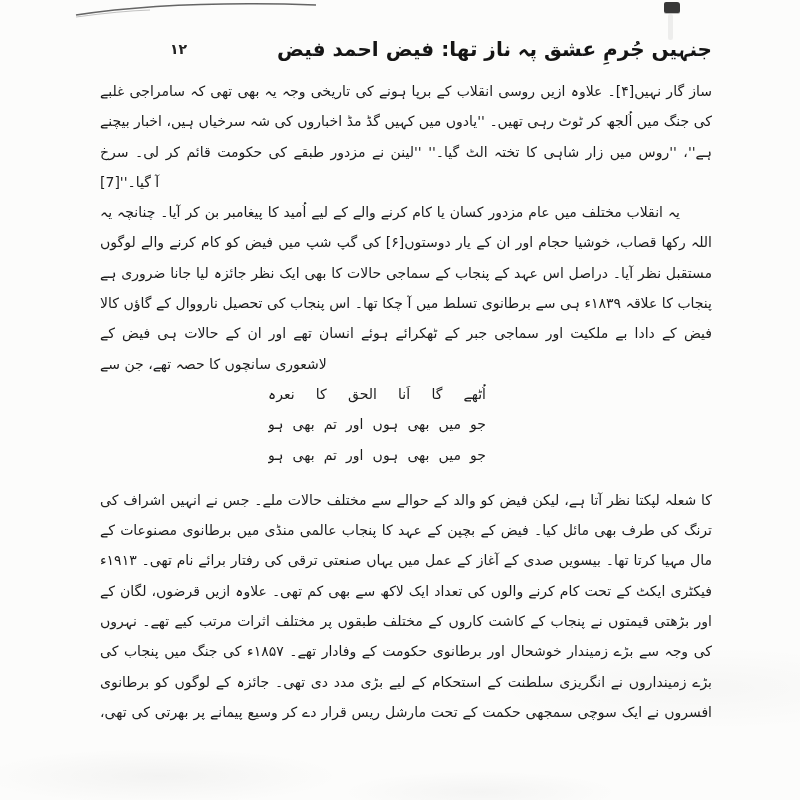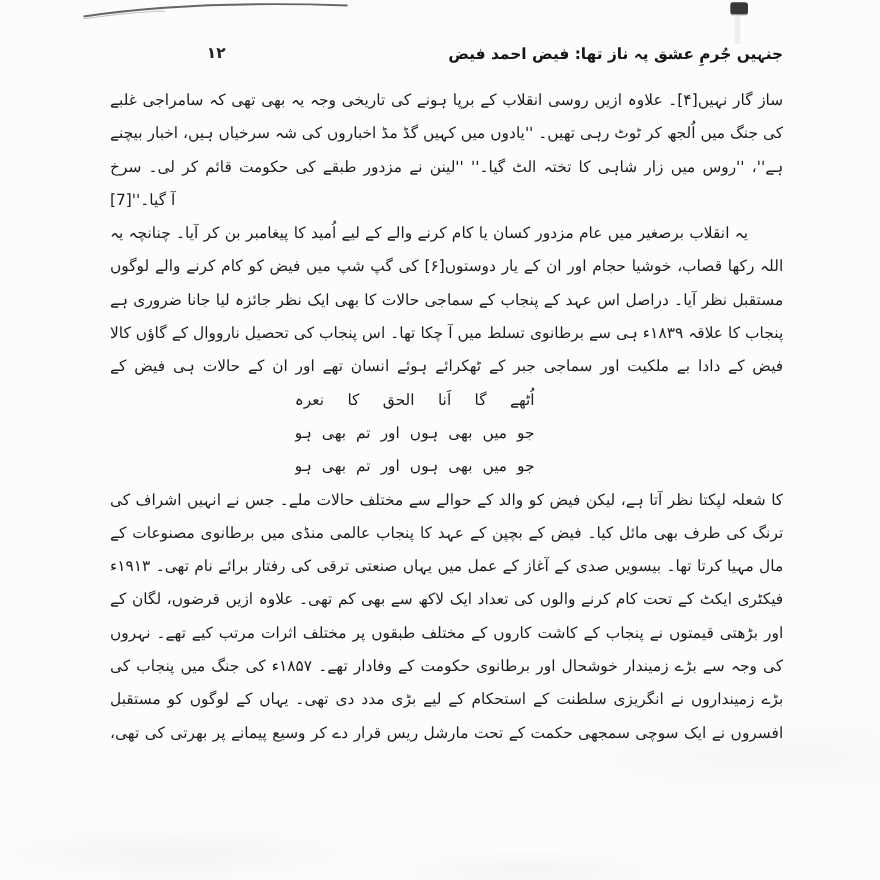--- a/index.html
+++ b/index.html
@@ -30,41 +30,41 @@
   }
   .content{
     position:absolute;left:100px;top:36px;width:612px;
     direction:rtl;
   }
   .pheader{
     display:flex;flex-direction:row;justify-content:space-between;
     align-items:center;height:26px;margin-bottom:14px;
   }
   .ptitle{
-    font-size:14px;font-weight:700;letter-spacing:0;
+    font-size:20px;font-weight:700;letter-spacing:0;
     color:#151515;
   }
   .pnum{
     font-size:14px;font-weight:700;color:#222;
-    margin-left:88px;
+    margin-left:70px;
   }
   .bline{
     height:30.3px;line-height:30.3px;overflow:hidden;
     font-size:14px;
     text-align:justify;text-align-last:justify;
     text-justify:inter-word;
     white-space:nowrap; 
     display:flex;justify-content:space-between;
   }
   
   .bline{display:block;white-space:normal;}
   .bline.flush-left{text-align-last:left;}
   .bline.indent{padding-right:32px;}
   .poem{
-    width:218px;margin:0 226px 0 auto;
+    width:218px;margin:0 226px 15px auto;
   }
   .poem-line{
     height:30.3px;line-height:30.3px;overflow:hidden;
     font-size:14px;
     text-align:justify;text-align-last:justify;
     white-space:normal;
   }
 </style>
 </head>
 <body>
@@ -86,38 +86,39 @@
     </div>
 
     <div>
       <div class="bline">ساز گار نہیں[۴]۔ علاوہ ازیں روسی انقلاب کے برپا ہونے کی تاریخی وجہ یہ بھی تھی کہ سامراجی غلبے کی کڑیاں آپس</div>
       <div class="bline">کی جنگ میں اُلجھ کر ٹوٹ رہی تھیں۔ ''یادوں میں کہیں گڈ مڈ اخباروں کی شہ سرخیاں ہیں، اخبار بیچنے والوں کا غوغا</div>
       <div class="bline">ہے''، ''روس میں زار شاہی کا تختہ الٹ گیا۔'' ''لینن نے مزدور طبقے کی حکومت قائم کر لی۔ سرخ انقلاب</div>
       <div class="bline flush-left">آ گیا۔''[7]</div>
     </div>
 
     <div>
-      <div class="bline indent">یہ انقلاب برصغیر میں عام مزدور کسان یا کام کرنے والے کے لیے اُمید کا پیغامبر بن کر آیا۔ چنانچہ یہ</div>
+      <div class="bline indent">یہ انقلاب مختلف میں عام مزدور کسان یا کام کرنے والے کے لیے اُمید کا پیغامبر بن کر آیا۔ چنانچہ یہ</div>
       <div class="bline">اللہ رکھا قصاب، خوشیا حجام اور ان کے یار دوستوں[۶] کی گپ شپ میں فیض کو کام کرنے والے لوگوں کا پراُمید</div>
       <div class="bline">مستقبل نظر آیا۔ دراصل اس عہد کے پنجاب کے سماجی حالات کا بھی ایک نظر جائزہ لیا جانا ضروری ہے برصغیر میں</div>
       <div class="bline">پنجاب کا علاقہ ۱۸۳۹ء ہی سے برطانوی تسلط میں آ چکا تھا۔ اس پنجاب کی تحصیل نارووال کے گاؤں کالا قادر میں</div>
       <div class="bline">فیض کے دادا بے ملکیت اور سماجی جبر کے ٹھکرائے ہوئے انسان تھے اور ان کے حالات ہی فیض کے اجتماعی</div>
+      <div class="bline flush-left">لاشعوری سانچوں کا حصہ تھے، جن سے</div>
     </div>
 
     <div class="poem">
       <div class="poem-line">اُٹھے گا اَنا الحق کا نعرہ</div>
       <div class="poem-line">جو میں بھی ہوں اور تم بھی ہو</div>
       <div class="poem-line">جو میں بھی ہوں اور تم بھی ہو</div>
     </div>
 
     <div>
       <div class="bline">کا شعلہ لپکتا نظر آتا ہے، لیکن فیض کو والد کے حوالے سے مختلف حالات ملے۔ جس نے انہیں اشراف کی غنائی</div>
       <div class="bline">ترنگ کی طرف بھی مائل کیا۔ فیض کے بچپن کے عہد کا پنجاب عالمی منڈی میں برطانوی مصنوعات کے لیے خام</div>
       <div class="bline">مال مہیا کرتا تھا۔ بیسویں صدی کے آغاز کے عمل میں یہاں صنعتی ترقی کی رفتار برائے نام تھی۔ ۱۹۱۳ء تک یہاں</div>
       <div class="bline">فیکٹری ایکٹ کے تحت کام کرنے والوں کی تعداد ایک لاکھ سے بھی کم تھی۔ علاوہ ازیں قرضوں، لگان کے تقاضوں</div>
       <div class="bline">اور بڑھتی قیمتوں نے پنجاب کے کاشت کاروں کے مختلف طبقوں پر مختلف اثرات مرتب کیے تھے۔ نہروں کے جال</div>
       <div class="bline">کی وجہ سے بڑے زمیندار خوشحال اور برطانوی حکومت کے وفادار تھے۔ ۱۸۵۷ء کی جنگ میں پنجاب کی سپاہ اور</div>
-      <div class="bline">بڑے زمینداروں نے انگریزی سلطنت کے استحکام کے لیے بڑی مدد دی تھی۔ یہاں کے لوگوں کو مستقبل</div>
+      <div class="bline">بڑے زمینداروں نے انگریزی سلطنت کے استحکام کے لیے بڑی مدد دی تھی۔ جائزہ کے لوگوں کو برطانوی</div>
       <div class="bline">افسروں نے ایک سوچی سمجھی حکمت کے تحت مارشل ریس قرار دے کر وسیع پیمانے پر بھرتی کی تھی، لیکن ۷-۱۹۰۶ء</div>
     </div>
 
   </div>
 </div>
 
 </body></html>

